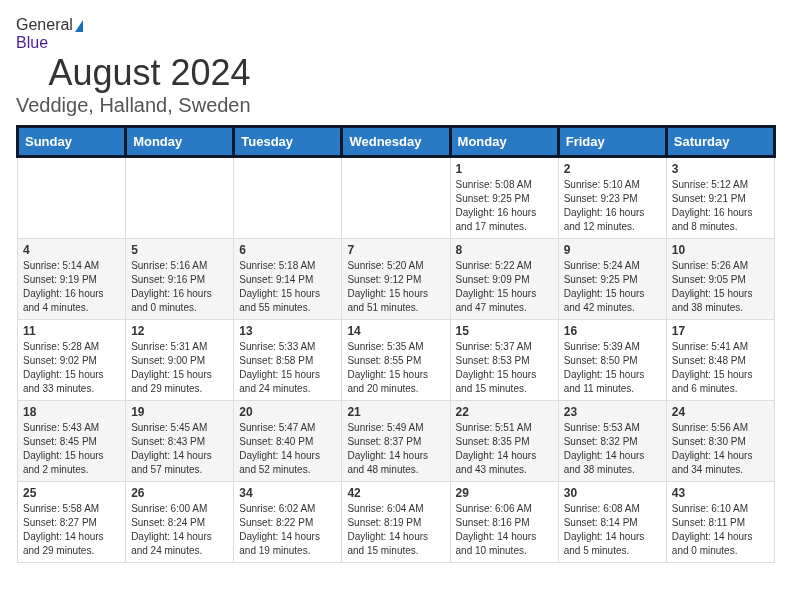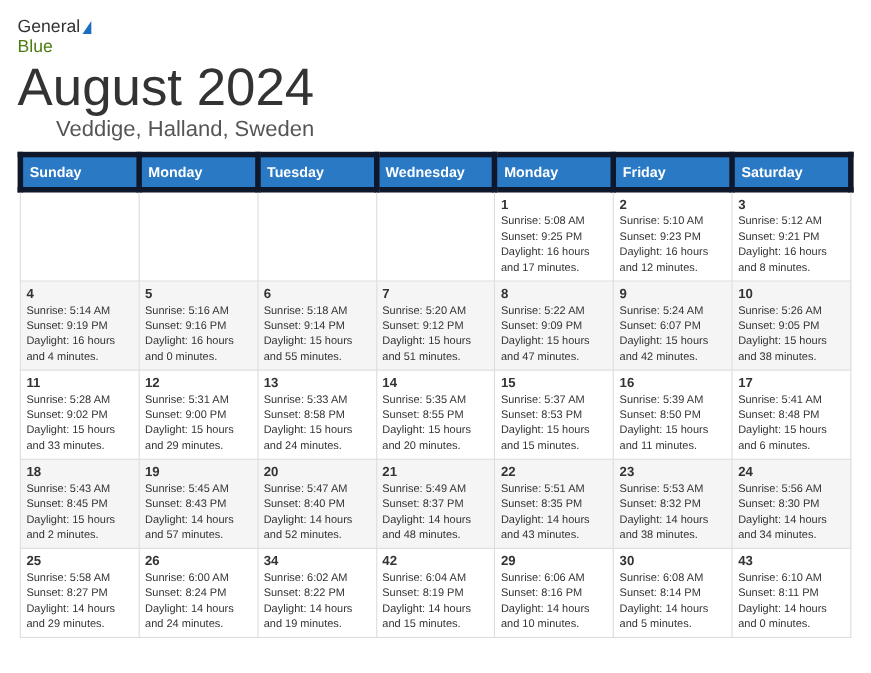--- a/index.html
+++ b/index.html
@@ -16,54 +16,54 @@
       justify-content: space-between;
       margin-bottom: 8px;
       flex-direction: column;
     }
     .logo-area {
       display: flex;
       flex-direction: column;
       align-items: flex-start;
     }
     .logo-general { color: #333; }
-    .logo-blue { color: #4d7c0f; margin-top: 10px; }
+    .logo-blue { color: #4c1d95; margin-top: 10px; }
     .logo-icon {
       display: inline-block;
       width: 0;
       height: 0;
       border-left: 8px solid transparent;
       border-bottom: 12px solid #1a6dc0;
       margin-left: 2px;
       vertical-align: middle;
     }
     .title-area {
       text-align: right;
     }
     .main-title {
-      font-size: 48px;
+      font-size: 36px;
       font-weight: normal;
       color: #333;
     }
     .subtitle {
       font-size: 20px;
       color: #555;
     }
     .calendar-table {
       width: 100%;
       border-collapse: collapse;
       border: 1px solid #ccc;
     }
     .calendar-table th {
       background-color: #2979c4;
       color: #fff;
       text-align: left;
       padding: 6px 6px;
       font-size: 13px;
-      border: 5px solid #0f172a;
+      border: 3px solid #0f172a;
     }
     .calendar-table td {
       vertical-align: top;
       padding: 4px 5px;
       font-size: 10.5px;
       color: #333;
       border: 1px solid #ddd;
       width: calc(100% / 7);
       min-height: 70px;
       background: #fff;
@@ -174,21 +174,21 @@
         <td>
           <span class="day-number">8</span>
           <div class="day-info">Sunrise: 5:22 AM
 Sunset: 9:09 PM
 Daylight: 15 hours
 and 47 minutes.</div>
         </td>
         <td>
           <span class="day-number">9</span>
           <div class="day-info">Sunrise: 5:24 AM
-Sunset: 6:07 PM
+Sunset: 9:25 PM
 Daylight: 15 hours
 and 42 minutes.</div>
         </td>
         <td>
           <span class="day-number">10</span>
           <div class="day-info">Sunrise: 5:26 AM
 Sunset: 9:05 PM
 Daylight: 15 hours
 and 38 minutes.</div>
         </td>

